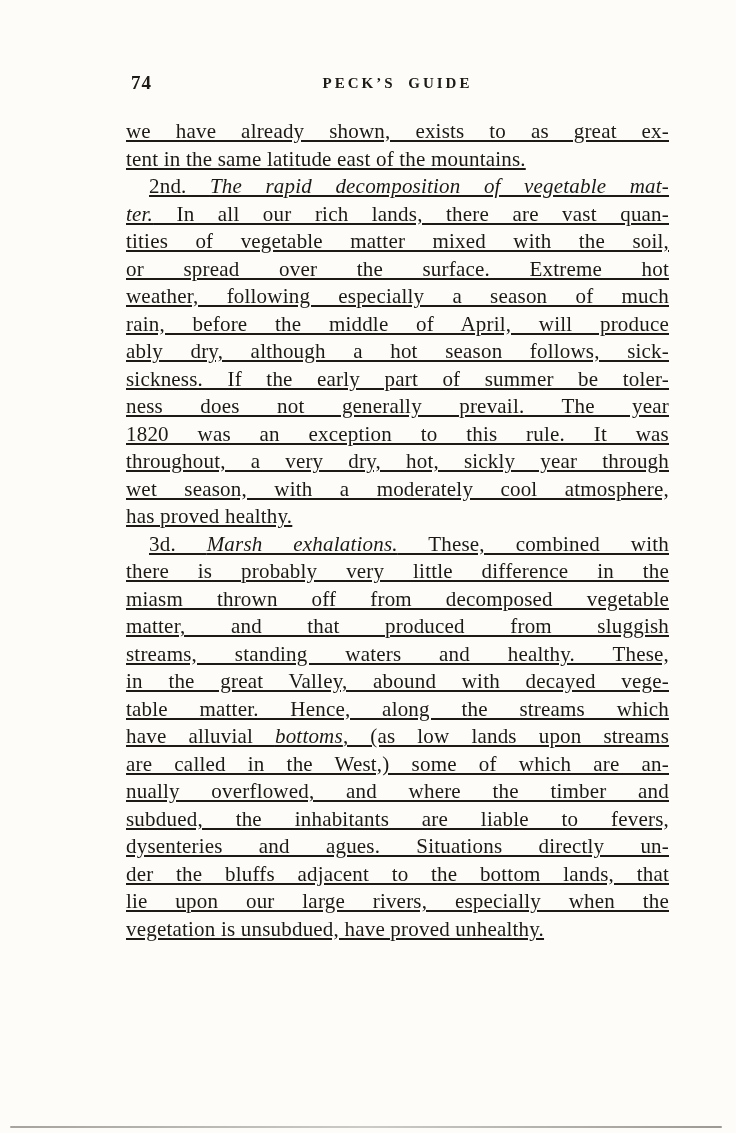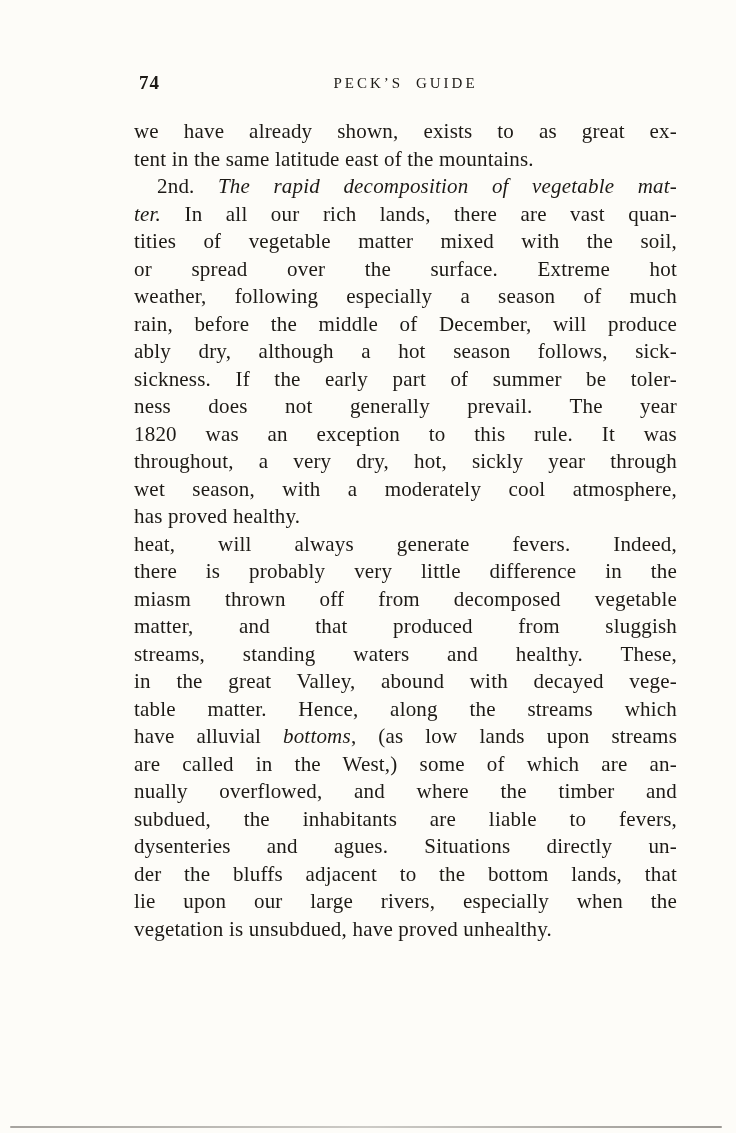--- a/index.html
+++ b/index.html
@@ -15,57 +15,57 @@
     font-family: "Liberation Serif", serif;
     color: #1d1a16;
   }
   .page {
     position: absolute;
     inset: 0;
   }
   
   .text-column {
     position: absolute;
-    left: 134px;
+    left: 126px;
     width: 543px;
     top: 70px;
   }
   .header-row {
     position: relative;
     height: 30px;
     margin-bottom: 18px;
   }
   .pagenum {
     position: absolute;
     left: 5px;
     top: 2px;
     font-size: 19px;
     font-weight: bold;
     letter-spacing: 1px;
   }
   .running-title {
     display: block;
     text-align: center;
     font-size: 15px;
-    font-weight: normal;
+    font-weight: bold;
     letter-spacing: 3px;
     padding-top: 5px;
     word-spacing: 6px;
   }
   .page-body {
     font-size: 21px;
     line-height: 27.5px;
     letter-spacing: 0.2px;
   }
   .line {
     text-align: justify;
     text-align-last: justify;
     white-space: nowrap; 
   }
-  .line { white-space: normal; }
+  .line { white-space: normal; text-decoration: underline; }
   .line.last {
     text-align-last: left;
   }
   .line.indent {
     text-indent: 23px;
   }
   .italic {
     font-style: italic;
   }
   .scan-edge {
@@ -88,29 +88,29 @@
       <span class="running-title">PECK’S GUIDE</span>
     </div>
     <div class="page-body">
         <div class="line"><span>we have already shown, exists to as great ex-</span></div>
         <div class="line last"><span>tent in the same latitude east of the mountains.</span></div>
         <div class="line indent"><span>2nd. </span><span class="italic">The rapid decomposition of vegetable mat-</span></div>
         <div class="line"><span class="italic">ter.</span><span> In all our rich lands, there are vast quan-</span></div>
         <div class="line"><span>tities of vegetable matter mixed with the soil,</span></div>
         <div class="line"><span>or spread over the surface. Extreme hot</span></div>
         <div class="line"><span>weather, following especially a season of much</span></div>
-        <div class="line"><span>rain, before the middle of December, will produce</span></div>
+        <div class="line"><span>rain, before the middle of April, will produce</span></div>
         <div class="line"><span>ably dry, although a hot season follows, sick-</span></div>
         <div class="line"><span>sickness. If the early part of summer be toler-</span></div>
         <div class="line"><span>ness does not generally prevail. The year</span></div>
         <div class="line"><span>1820 was an exception to this rule. It was</span></div>
         <div class="line"><span>throughout, a very dry, hot, sickly year through</span></div>
         <div class="line"><span>wet season, with a moderately cool atmosphere,</span></div>
         <div class="line last"><span>has proved healthy.</span></div>
-        <div class="line"><span>heat, will always generate fevers. Indeed,</span></div>
+        <div class="line indent"><span>3d. </span><span class="italic">Marsh exhalations.</span><span> These, combined with</span></div>
         <div class="line"><span>there is probably very little difference in the</span></div>
         <div class="line"><span>miasm thrown off from decomposed vegetable</span></div>
         <div class="line"><span>matter, and that produced from sluggish</span></div>
         <div class="line"><span>streams, standing waters and healthy. These,</span></div>
         <div class="line"><span>in the great Valley, abound with decayed vege-</span></div>
         <div class="line"><span>table matter. Hence, along the streams which</span></div>
         <div class="line"><span>have alluvial </span><span class="italic">bottoms</span><span>, (as low lands upon streams</span></div>
         <div class="line"><span>are called in the West,) some of which are an-</span></div>
         <div class="line"><span>nually overflowed, and where the timber and</span></div>
         <div class="line"><span>subdued, the inhabitants are liable to fevers,</span></div>

